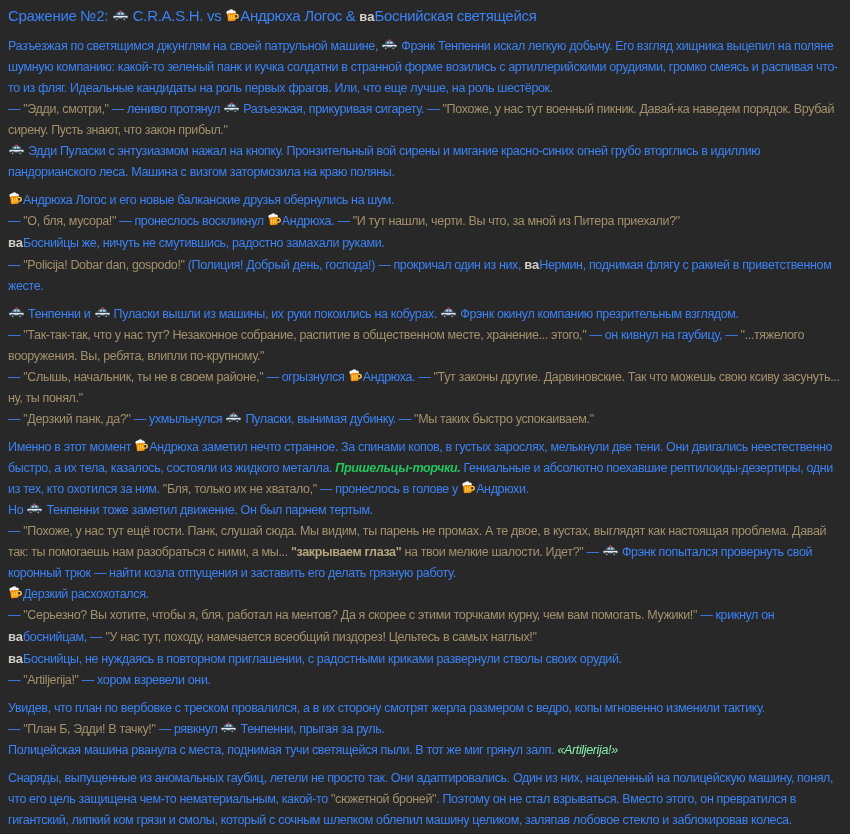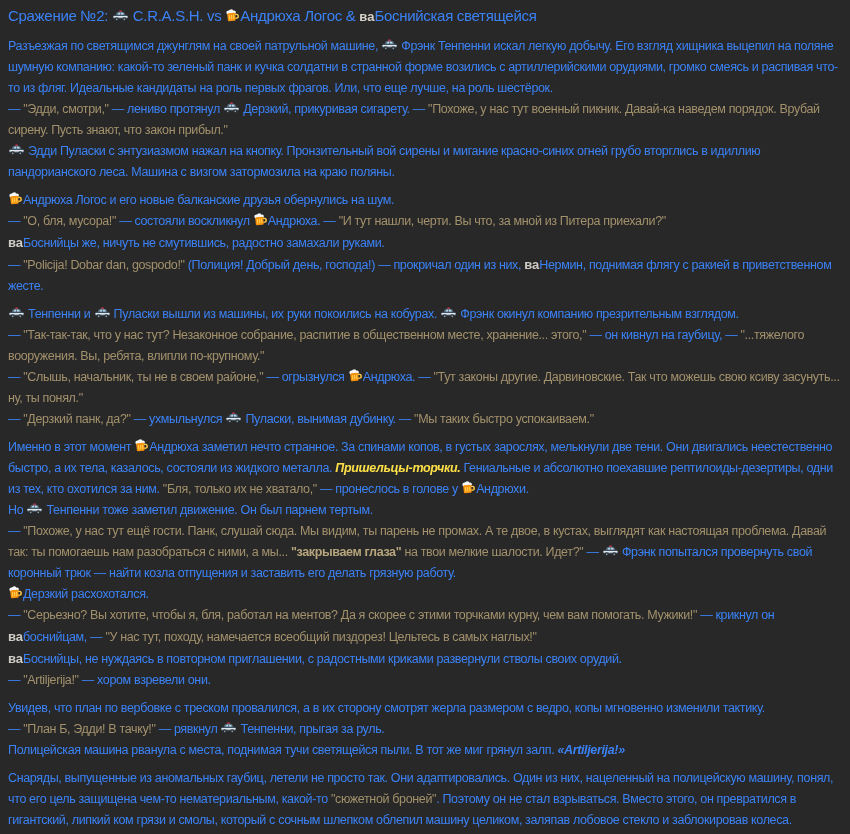--- a/index.html
+++ b/index.html
@@ -12,24 +12,24 @@
   .title {
     font-size: 15px; font-weight: 700; color: #d6d3cb;
     letter-spacing: -0.3px; margin: 2px 0 10px 0; line-height: 19px;
   }
   p.para {
     margin: 0; font-size: 12.5px; font-weight: 700; color: #cfccc5;
     line-height: 21px; letter-spacing: -0.35px;
   }
   p.para.gap { margin-top: 7px; }
   .seg-b  { font-weight: 400; color: #3b82f6; }
-  .seg-bi { font-weight: 700; color: #fde047; font-style: italic; }
+  .seg-bi { font-weight: 700; color: #22c55e; font-style: italic; }
   .seg-q  { font-weight: 400; color: #a3916c; }
   .seg-qb { font-weight: 700; color: #b7a67d; }
-  .seg-qi { font-weight: 700; color: #3b82f6; font-style: italic; }
+  .seg-qi { font-weight: 400; color: #86efac; font-style: italic; }
   .icon { display: inline-block; vertical-align: -1px; line-height: 0; margin: 0 1px; }
   .icon svg { display: inline-block; }
   .icon.beer { transform: rotate(-6deg); }
   .flag-txt { font-size: 13px; font-weight: 700; letter-spacing: 0; }
 </style>
 </head>
 <body>
 
 <div class="page">
   <div class="title" id="title"><span class="seg-b">Сражение №2: </span><span class="icon"><svg width="15" height="12" viewBox="0 0 36 28">
@@ -70,21 +70,21 @@
             <rect x="15" y="1" width="6" height="4" rx="1" fill="#dd2e44"></rect>
             <path d="M7 12 Q8 4 14 4 h8 q6 0 7 8 z" fill="#5b6f7f"></path>
             <path d="M11 11 q1-5 4-5 h2 v5 z" fill="#b7dcf2"></path>
             <path d="M19 6 h3 q3 0 4 5 h-7 z" fill="#b7dcf2"></path>
             <rect x="1" y="11" width="34" height="10" rx="3" fill="#3e5161"></rect>
             <rect x="1" y="14" width="34" height="4" fill="#e1e8ed"></rect>
             <circle cx="9" cy="22" r="5" fill="#292f33"></circle>
             <circle cx="9" cy="22" r="2" fill="#99aab5"></circle>
             <circle cx="27" cy="22" r="5" fill="#292f33"></circle>
             <circle cx="27" cy="22" r="2" fill="#99aab5"></circle>
-          </svg></span><span class="seg-b"> Дерзкий, прикуривая сигарету. — </span><span class="seg-q">"Похоже, у нас тут военный пикник. Давай-ка наведем порядок. Врубай сирену. Пусть знают, что закон прибыл."</span></p>
+          </svg></span><span class="seg-b"> Разъезжая, прикуривая сигарету. — </span><span class="seg-q">"Похоже, у нас тут военный пикник. Давай-ка наведем порядок. Врубай сирену. Пусть знают, что закон прибыл."</span></p>
       <p class="para"><span class="icon"><svg width="15" height="12" viewBox="0 0 36 28">
             <rect x="15" y="1" width="6" height="4" rx="1" fill="#dd2e44"></rect>
             <path d="M7 12 Q8 4 14 4 h8 q6 0 7 8 z" fill="#5b6f7f"></path>
             <path d="M11 11 q1-5 4-5 h2 v5 z" fill="#b7dcf2"></path>
             <path d="M19 6 h3 q3 0 4 5 h-7 z" fill="#b7dcf2"></path>
             <rect x="1" y="11" width="34" height="10" rx="3" fill="#3e5161"></rect>
             <rect x="1" y="14" width="34" height="4" fill="#e1e8ed"></rect>
             <circle cx="9" cy="22" r="5" fill="#292f33"></circle>
             <circle cx="9" cy="22" r="2" fill="#99aab5"></circle>
             <circle cx="27" cy="22" r="5" fill="#292f33"></circle>
@@ -93,21 +93,21 @@
       <p class="para gap"><span class="icon beer"><svg width="13" height="13" viewBox="0 0 28 28">
             <circle cx="6" cy="7" r="4.5" fill="#f5f8fa"></circle>
             <circle cx="12" cy="5.5" r="5" fill="#f5f8fa"></circle>
             <circle cx="18" cy="7.5" r="4" fill="#f5f8fa"></circle>
             <path d="M19 11 h4 a4.5 4.5 0 0 1 4.5 4.5 v2 a4.5 4.5 0 0 1 -4.5 4.5 h-4 v-3 h3.5 a1.8 1.8 0 0 0 1.8-1.8 v-1.4 a1.8 1.8 0 0 0 -1.8-1.8 h-3.5 z" fill="#ffcc4d"></path>
             <rect x="3" y="8.5" width="17" height="17" rx="2.5" fill="#f4900c"></rect>
             <rect x="6" y="12" width="2.6" height="10.5" rx="1.3" fill="#ffcc4d"></rect>
             <rect x="10.5" y="12" width="2.6" height="10.5" rx="1.3" fill="#ffcc4d"></rect>
             <rect x="15" y="12" width="2.6" height="10.5" rx="1.3" fill="#ffcc4d"></rect>
           </svg></span><span class="seg-b">Андрюха Логос и его новые балканские друзья обернулись на шум.</span></p>
-      <p class="para"><span class="seg-b">— </span><span class="seg-q">"О, бля, мусора!"</span><span class="seg-b"> — состояли воскликнул </span><span class="icon beer"><svg width="13" height="13" viewBox="0 0 28 28">
+      <p class="para"><span class="seg-b">— </span><span class="seg-q">"О, бля, мусора!"</span><span class="seg-b"> — пронеслось воскликнул </span><span class="icon beer"><svg width="13" height="13" viewBox="0 0 28 28">
             <circle cx="6" cy="7" r="4.5" fill="#f5f8fa"></circle>
             <circle cx="12" cy="5.5" r="5" fill="#f5f8fa"></circle>
             <circle cx="18" cy="7.5" r="4" fill="#f5f8fa"></circle>
             <path d="M19 11 h4 a4.5 4.5 0 0 1 4.5 4.5 v2 a4.5 4.5 0 0 1 -4.5 4.5 h-4 v-3 h3.5 a1.8 1.8 0 0 0 1.8-1.8 v-1.4 a1.8 1.8 0 0 0 -1.8-1.8 h-3.5 z" fill="#ffcc4d"></path>
             <rect x="3" y="8.5" width="17" height="17" rx="2.5" fill="#f4900c"></rect>
             <rect x="6" y="12" width="2.6" height="10.5" rx="1.3" fill="#ffcc4d"></rect>
             <rect x="10.5" y="12" width="2.6" height="10.5" rx="1.3" fill="#ffcc4d"></rect>
             <rect x="15" y="12" width="2.6" height="10.5" rx="1.3" fill="#ffcc4d"></rect>
           </svg></span><span class="seg-b">Андрюха. — </span><span class="seg-q">"И тут нашли, черти. Вы что, за мной из Питера приехали?"</span></p>
       <p class="para"><span class="flag-txt">ва</span><span class="seg-b">Боснийцы же, ничуть не смутившись, радостно замахали руками.</span></p>

